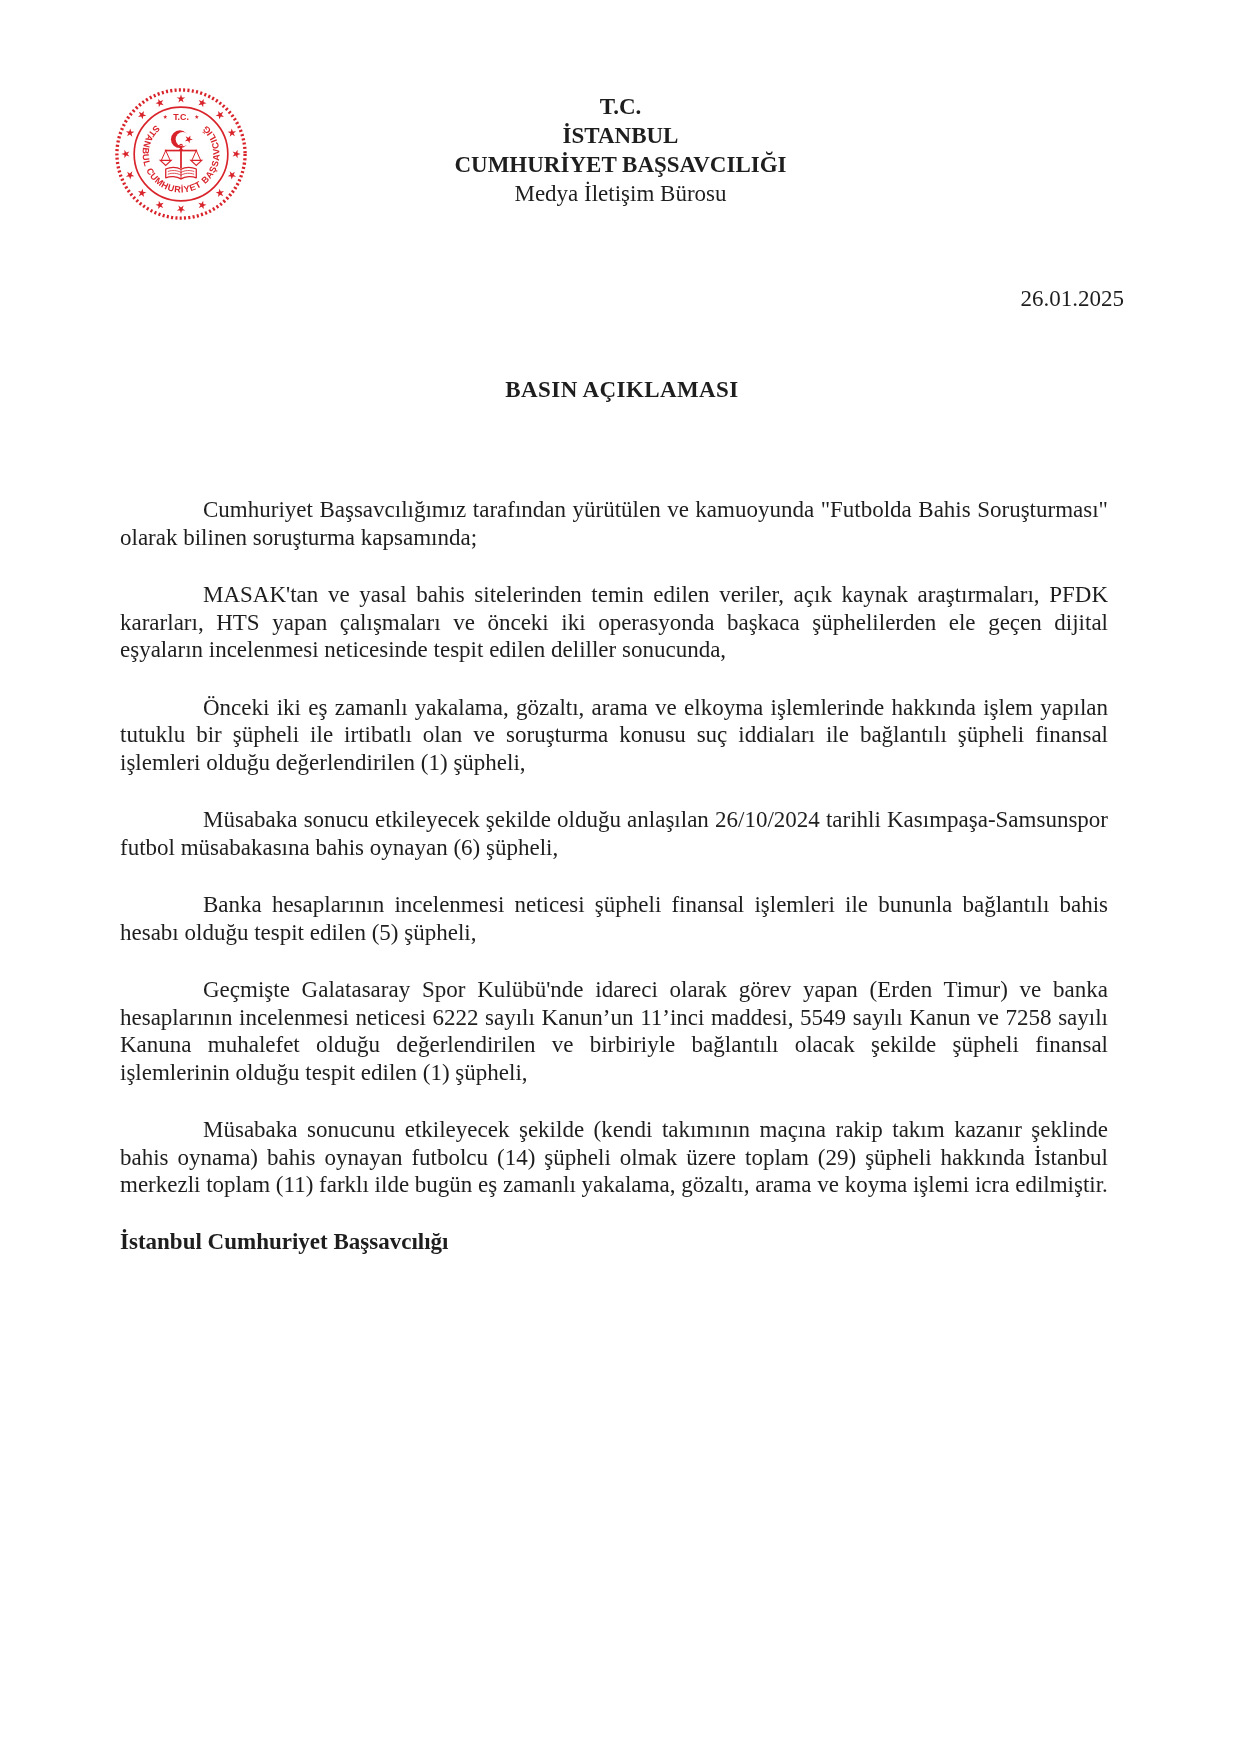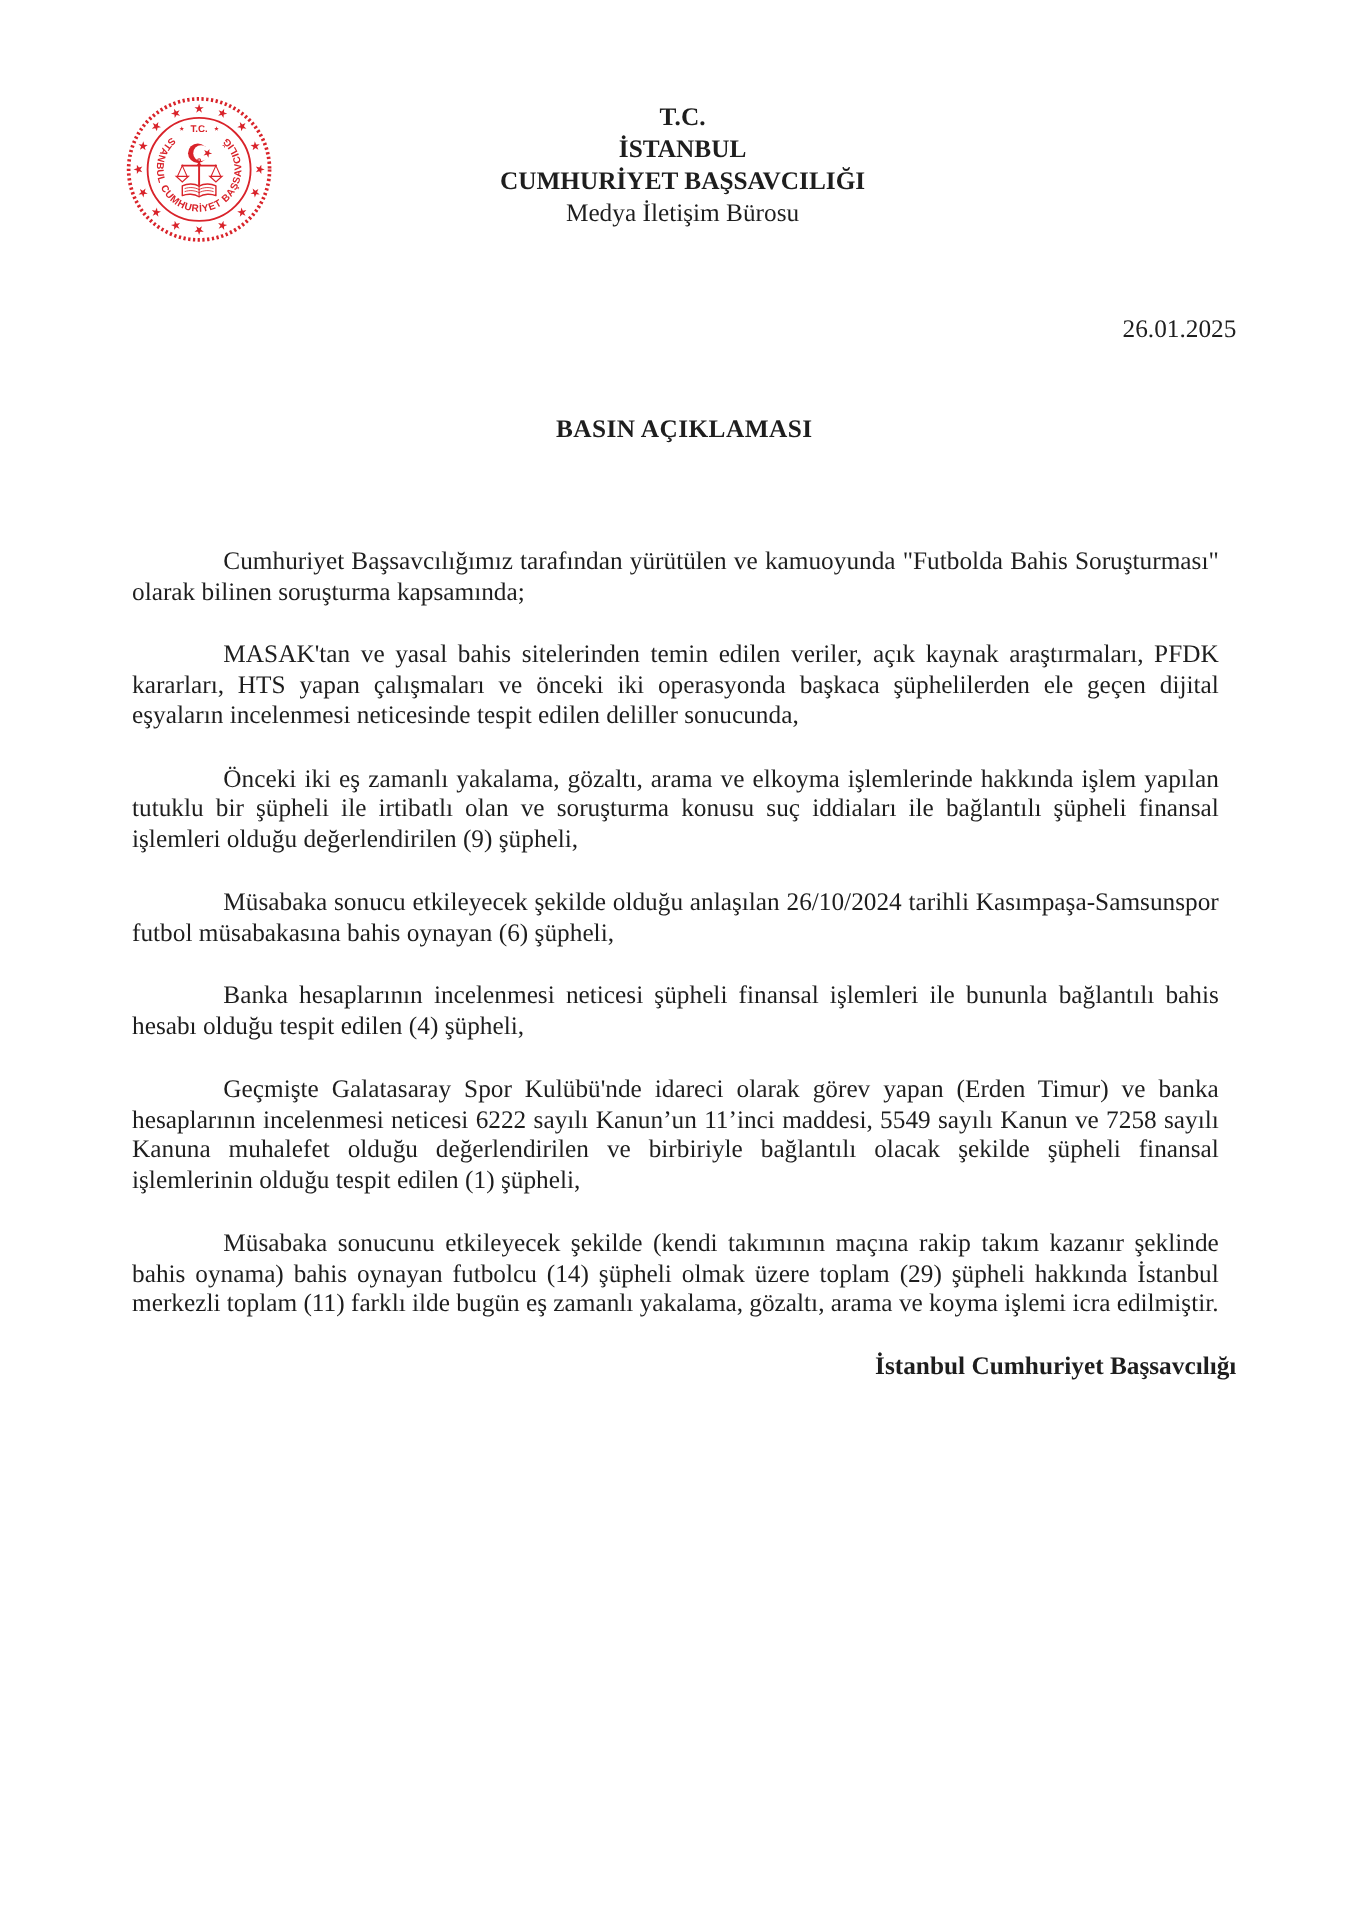--- a/index.html
+++ b/index.html
@@ -44,21 +44,21 @@
   .body-text { margin-top: 93px; }
   .body-text p {
     margin: 0 16px 30px 0;
     font-size: 23px;
     line-height: 27.5px;
     text-align: justify;
     text-indent: 83px;
   }
   .signature {
     margin-top: 22px;
-    text-align: right;
+    text-align: left;
     font-weight: bold;
     font-size: 23px;
   }
   .seal svg text { font-family: "Liberation Sans", "DejaVu Sans", sans-serif; }
 </style>
 </head>
 <body>
 
 <div class="page">
 
@@ -138,23 +138,23 @@
   </div>
 
   <div class="content">
     <div class="date">26.01.2025</div>
 
     <div class="doc-title">BASIN AÇIKLAMASI</div>
 
     <div class="body-text">
       <p>Cumhuriyet Başsavcılığımız tarafından yürütülen ve kamuoyunda "Futbolda Bahis Soruşturması" olarak bilinen soruşturma kapsamında;</p>
       <p>MASAK'tan ve yasal bahis sitelerinden temin edilen veriler, açık kaynak araştırmaları, PFDK kararları, HTS yapan çalışmaları ve önceki iki operasyonda başkaca şüphelilerden ele geçen dijital eşyaların incelenmesi neticesinde tespit edilen deliller sonucunda,</p>
-      <p>Önceki iki eş zamanlı yakalama, gözaltı, arama ve elkoyma işlemlerinde hakkında işlem yapılan tutuklu bir şüpheli ile irtibatlı olan ve soruşturma konusu suç iddiaları ile bağlantılı şüpheli finansal işlemleri olduğu değerlendirilen (9) şüpheli,</p>
+      <p>Önceki iki eş zamanlı yakalama, gözaltı, arama ve elkoyma işlemlerinde hakkında işlem yapılan tutuklu bir şüpheli ile irtibatlı olan ve soruşturma konusu suç iddiaları ile bağlantılı şüpheli finansal işlemleri olduğu değerlendirilen (1) şüpheli,</p>
       <p>Müsabaka sonucu etkileyecek şekilde olduğu anlaşılan 26/10/2024 tarihli Kasımpaşa-Samsunspor futbol müsabakasına bahis oynayan (6) şüpheli,</p>
-      <p>Banka hesaplarının incelenmesi neticesi şüpheli finansal işlemleri ile bununla bağlantılı bahis hesabı olduğu tespit edilen (4) şüpheli,</p>
+      <p>Banka hesaplarının incelenmesi neticesi şüpheli finansal işlemleri ile bununla bağlantılı bahis hesabı olduğu tespit edilen (5) şüpheli,</p>
       <p>Geçmişte Galatasaray Spor Kulübü'nde idareci olarak görev yapan (Erden Timur) ve banka hesaplarının incelenmesi neticesi 6222 sayılı Kanun’un 11’inci maddesi, 5549 sayılı Kanun ve 7258 sayılı Kanuna muhalefet olduğu değerlendirilen ve birbiriyle bağlantılı olacak şekilde şüpheli finansal işlemlerinin olduğu tespit edilen (1) şüpheli,</p>
       <p>Müsabaka sonucunu etkileyecek şekilde (kendi takımının maçına rakip takım kazanır şeklinde bahis oynama) bahis oynayan futbolcu (14) şüpheli olmak üzere toplam (29) şüpheli hakkında İstanbul merkezli toplam (11) farklı ilde bugün eş zamanlı yakalama, gözaltı, arama ve koyma işlemi icra edilmiştir.</p>
     </div>
 
     <div class="signature">İstanbul Cumhuriyet Başsavcılığı</div>
   </div>
 
 </div>
 
 </body></html>

